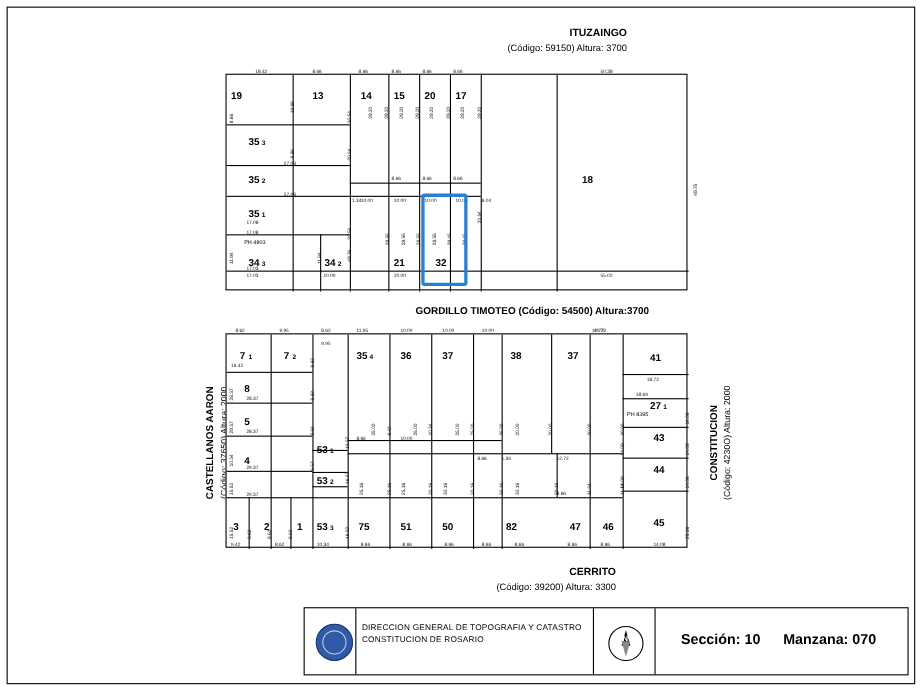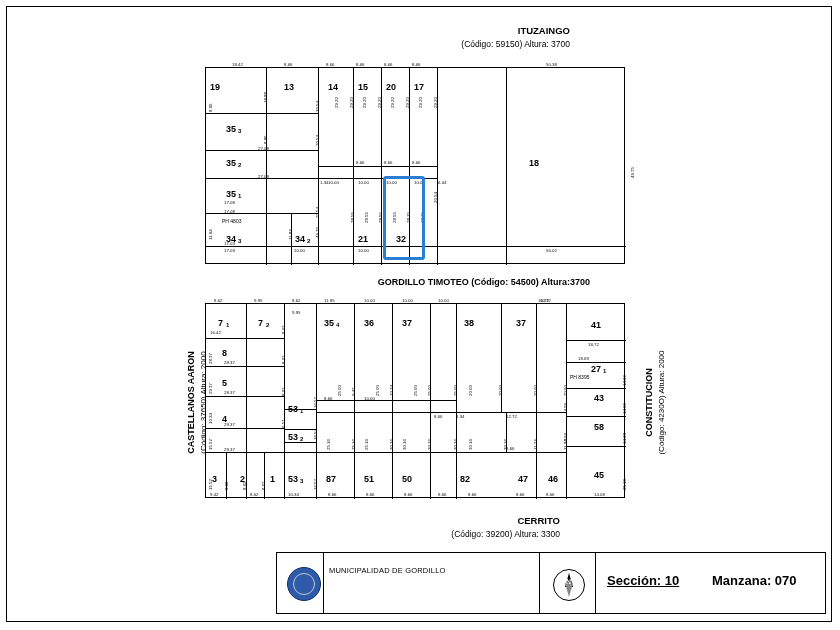--- a/index.html
+++ b/index.html
@@ -66,21 +66,21 @@
   .compass .needle{
     position:absolute;left:50%;top:3px;width:0;height:0;margin-left:-4px;
     border-left:4px solid transparent;border-right:4px solid transparent;border-bottom:14px solid #000;
   }
   .compass .needle2{
     position:absolute;left:50%;bottom:3px;width:0;height:0;margin-left:-4px;
     border-left:4px solid transparent;border-right:4px solid transparent;border-top:14px solid #888;
   }
   .compass .n{position:absolute;left:50%;top:8px;margin-left:-3px;font-size:7px;color:#fff;font-weight:bold;}
   .footer .section{
-    position:absolute;left:330px;top:20px;font-size:13px;font-weight:bold;text-decoration:underline;
+    position:absolute;left:342px;top:20px;font-size:13px;font-weight:bold;
   }
   .footer .manzana{
     position:absolute;left:435px;top:20px;font-size:13px;font-weight:bold;
   }
   .ph{position:absolute;font-size:5px;}
 </style>
 </head>
 <body>
 
 <div class="frame"></div>
@@ -304,21 +304,21 @@
     <span class="num">41</span>
   </div>
   <div class="cell" style="left:385px;top:60px;">
     <span class="num">27</span>
     <span class="num" style="left:12px;top:4px;font-size:6px;">1</span>
   </div>
   <div class="cell" style="left:388px;top:89px;">
     <span class="num">43</span>
   </div>
   <div class="cell" style="left:388px;top:118px;">
-    <span class="num">58</span>
+    <span class="num">44</span>
   </div>
   <div class="cell" style="left:388px;top:166px;">
     <span class="num">45</span>
   </div>
 
   <div class="cell" style="left:16px;top:44px;">
     <span class="num">8</span>
   </div>
   <div class="cell" style="left:16px;top:74px;">
     <span class="num">5</span>
@@ -341,21 +341,21 @@
   </div>
   <div class="cell" style="left:82px;top:128px;">
     <span class="num">53</span>
     <span class="num" style="left:12px;top:4px;font-size:6px;">2</span>
   </div>
   <div class="cell" style="left:82px;top:170px;">
     <span class="num">53</span>
     <span class="num" style="left:12px;top:4px;font-size:6px;">3</span>
   </div>
   <div class="cell" style="left:120px;top:170px;">
-    <span class="num">87</span>
+    <span class="num">75</span>
   </div>
   <div class="cell" style="left:158px;top:170px;">
     <span class="num">51</span>
   </div>
   <div class="cell" style="left:196px;top:170px;">
     <span class="num">50</span>
   </div>
   <div class="cell" style="left:254px;top:170px;">
     <span class="num">82</span>
   </div>
@@ -445,21 +445,22 @@
   <div class="dim" style="left:300px;top:110px;">12.72</div>
   <div class="dim" style="left:332px;top:-6px;">10.72</div>
   <div class="dim" style="left:300px;top:142px;">8.66</div>
   <div class="dim" style="left:118px;top:92px;">8.66</div>
   <div class="dim" style="left:158px;top:92px;">10.00</div>
 </div>
 
 <div class="footer">
   <div class="seal"></div>
   <div class="org">
-    <div>MUNICIPALIDAD DE GORDILLO</div>
+    <div>DIRECCION GENERAL DE TOPOGRAFIA Y CATASTRO</div>
+    <div>CONSTITUCION DE ROSARIO</div>
   </div>
   <div class="divider" style="left:46px;"></div>
   <div class="divider" style="left:262px;"></div>
   <div class="divider" style="left:318px;"></div>
   <div class="compass">
     <div class="needle"></div>
     <div class="needle2"></div>
     <div class="n">N</div>
   </div>
   <div class="section">Sección: 10</div>

